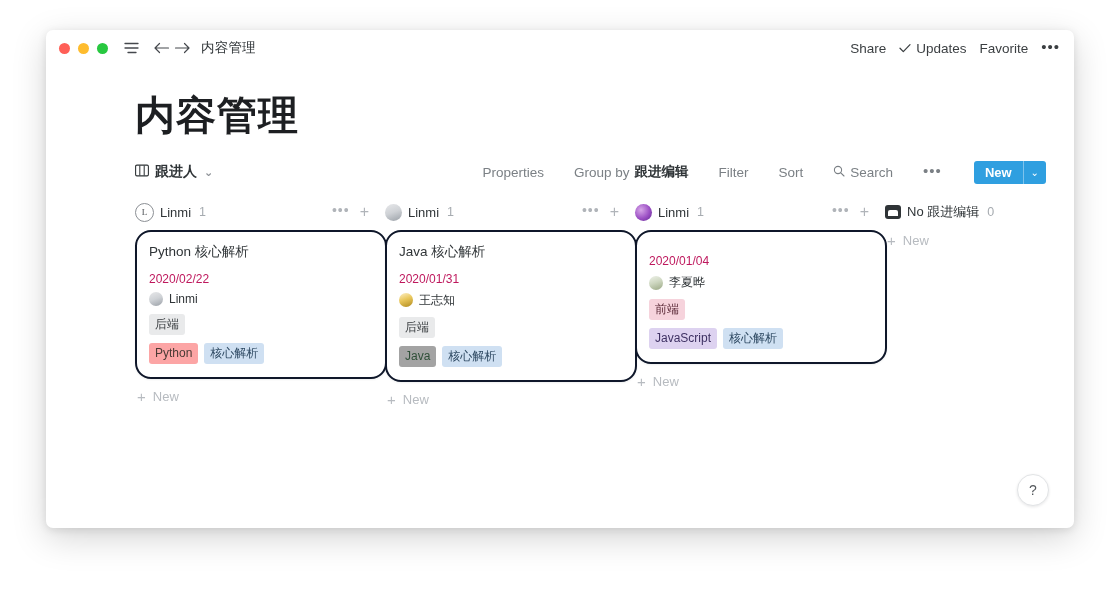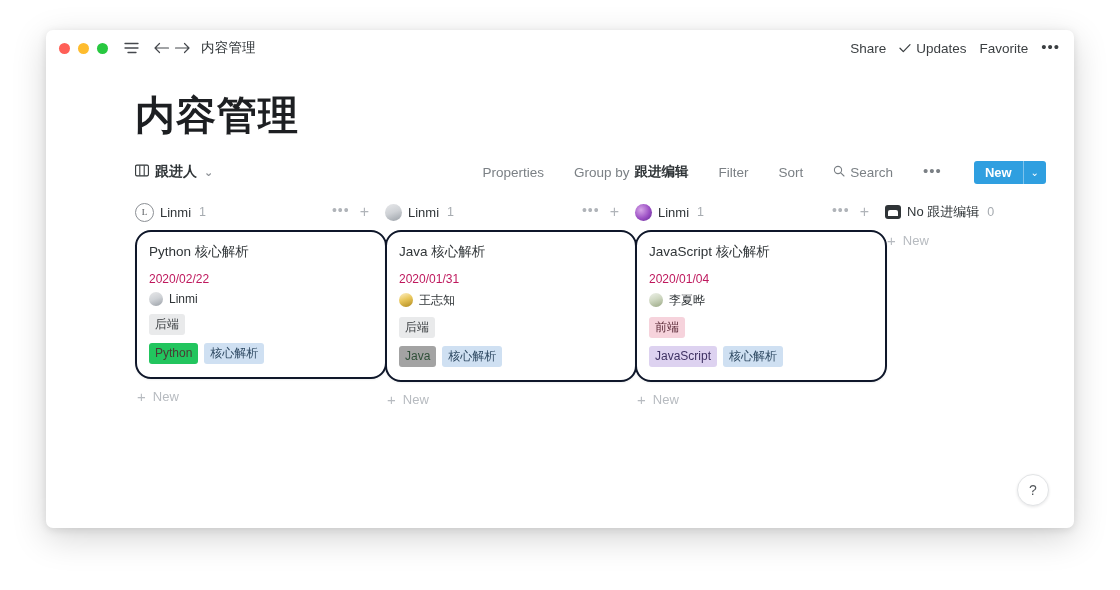--- a/index.html
+++ b/index.html
@@ -407,21 +407,21 @@
           <div class="card-title">Python 核心解析</div>
           <div class="card-date">2020/02/22</div>
           <div class="card-person">
             <span class="avatar photo-gray"></span>
             <span>Linmi</span>
           </div>
           <div class="tag-row">
             <span class="tag" style="background:#e9eaeb;color:#3b3f42">后端</span>
           </div>
           <div class="tag-row">
-            <span class="tag" style="background:#22c55e;color:#4a3b35">Python</span>
+            <span class="tag" style="background:#fca5a5;color:#4a3b35">Python</span>
             <span class="tag" style="background:#cfe0f2;color:#2f4a63">核心解析</span>
           </div>
         </div>
 
         <div class="col-new">
           <span class="plus">+</span>
           <span>New</span>
         </div>
       </div>
 
@@ -463,21 +463,20 @@
           <span class="avatar photo-purple"></span>
           <span class="col-name">Linmi</span>
           <span class="col-count">1</span>
           <span class="col-actions">
             <span class="cdots">•••</span>
             <span class="cplus">+</span>
           </span>
         </div>
 
         <div class="card">
-          <div class="card-title">JavaScript 核心解析</div>
           <div class="card-date">2020/01/04</div>
           <div class="card-person">
             <span class="avatar photo-li"></span>
             <span>李夏晔</span>
           </div>
           <div class="tag-row">
             <span class="tag" style="background:#f6d3dc;color:#5c2b39">前端</span>
           </div>
           <div class="tag-row">
             <span class="tag" style="background:#ddd2f0;color:#3e3163">JavaScript</span>

